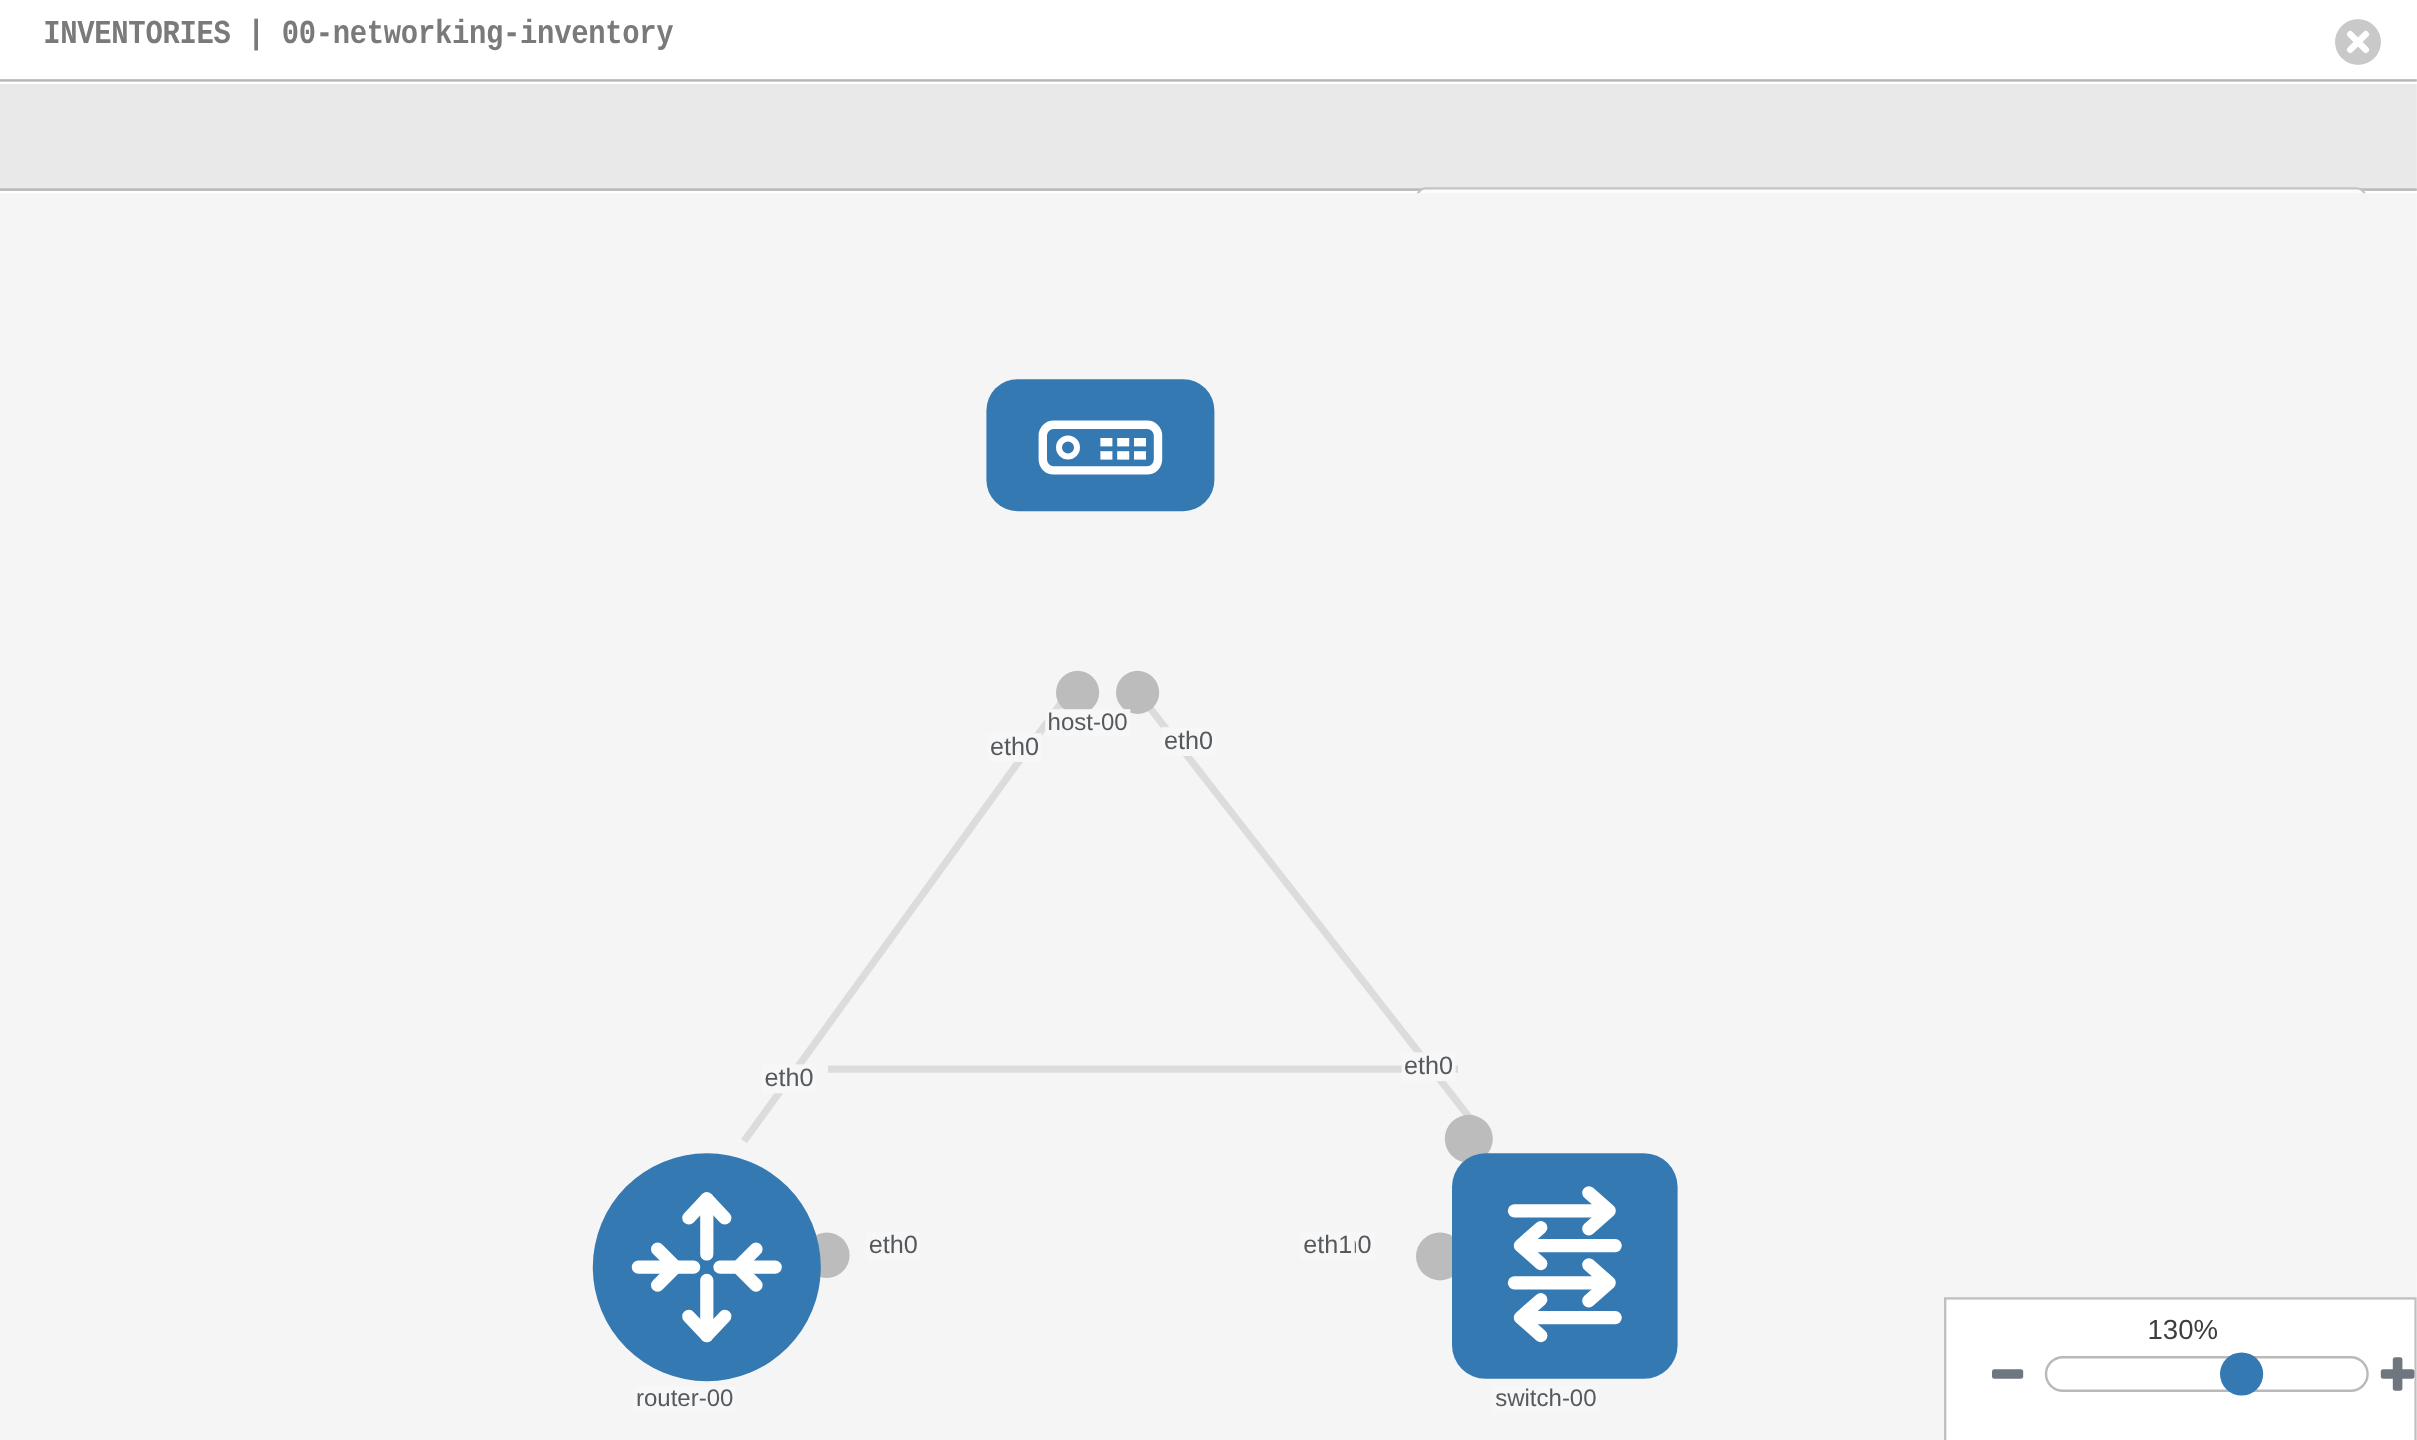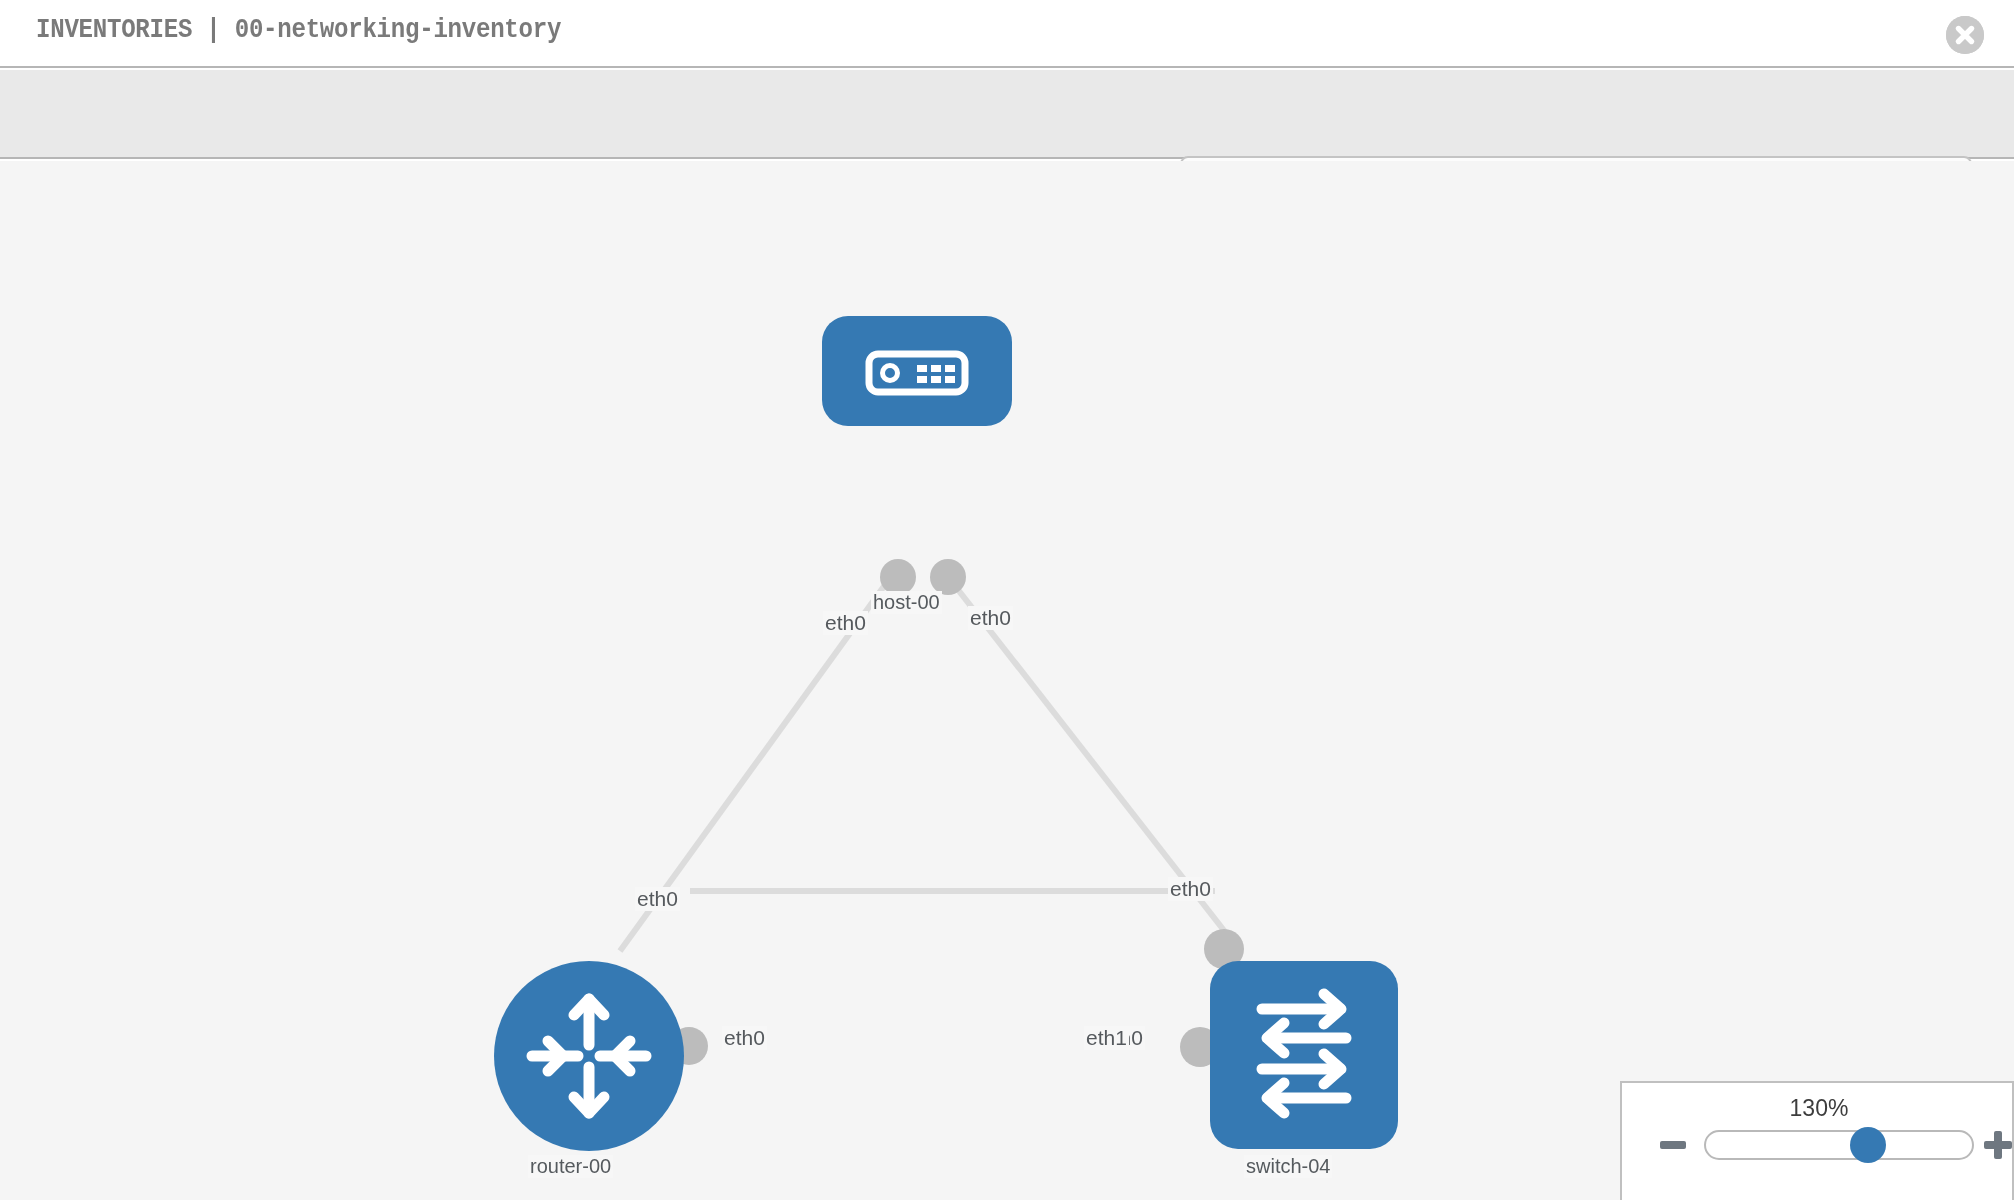--- a/index.html
+++ b/index.html
@@ -285,21 +285,21 @@
           <path d="M136 137 H58"></path>
             <path d="M74 122 L57 137 L74 152"></path>
         </g>
       </svg>
     </div>
 
     <div class="edge-label" style="left:1168px; top:716px;">eth0</div>
 
     <div class="edge-label" style="left:1100px; top:865px; z-index:1;">eth0</div>
     <div class="edge-label" style="left:1064px; top:865px; z-index:2;margin-left:20px;">eth1</div>
-    <div class="node-label" style="left:1244px; top:994px;">switch-04</div>
+    <div class="node-label" style="left:1244px; top:994px;">switch-00</div>
   </div>
 
   <div class="zoom-panel" style="left:1620px; top:920px;">
     <div class="zoom-pct">130%</div>
     <div class="zoom-minus"></div>
     <div class="zoom-track"></div>
     <div class="zoom-thumb"></div>
     <div class="zoom-plus"></div>
   </div>
 

